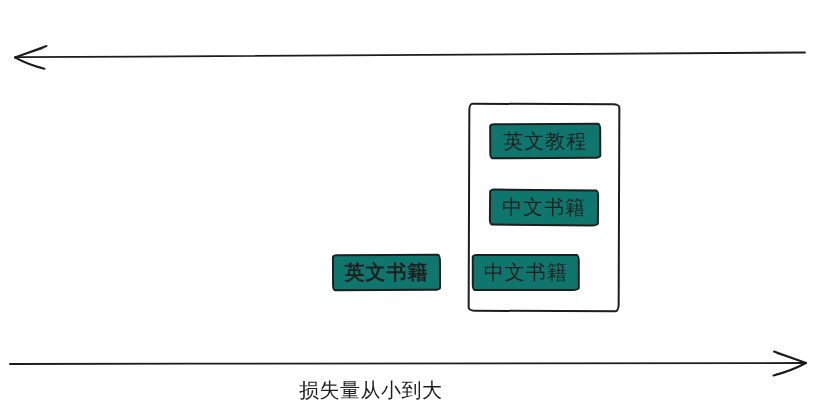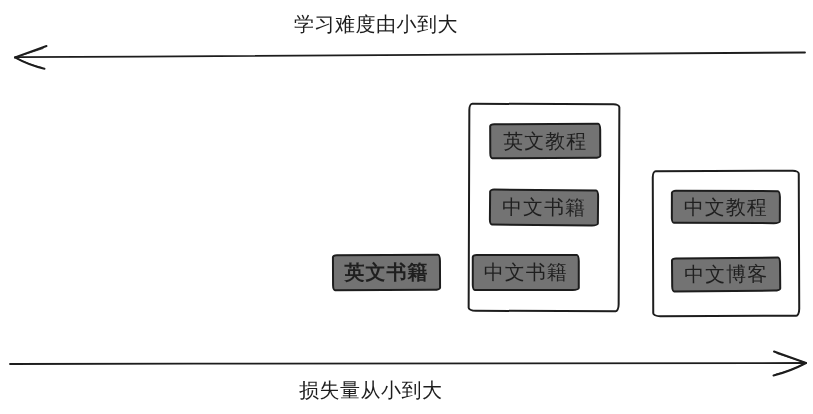--- a/index.html
+++ b/index.html
@@ -39,21 +39,21 @@
   .axis-label.top { left: 294px; top: 11px; }
   .axis-label.bottom { left: 299px; top: 377px; }
 
   .hand-box {
     position: absolute;
     display: flex;
     align-items: center;
     justify-content: center;
     border: 2px solid var(--stroke, #1d1d1d);
     border-radius: 5px 3px 7px 3px / 3px 7px 3px 6px;
-    background: #737373;
+    background: #0f766e;
     font-size: 20px;
     letter-spacing: 1px;
     white-space: nowrap;
   }
   .group-box {
     position: absolute;
     border: 2.4px solid var(--stroke, #1d1d1d);
     border-radius: 4px 7px 4px 8px / 7px 4px 8px 4px;
     background: #ffffff;
   }
@@ -73,21 +73,20 @@
   #group-chinese { left: 652px; top: 170px; width: 148px; height: 147px; transform: rotate(-0.2deg); }
   #group-chinese .hand-box { position: absolute; }
   #box-ctut   { left: 17px; top: 18px; width: 110px; height: 34px; transform: rotate(0.35deg); }
   #box-cblog  { left: 17px; top: 85px; width: 110px; height: 35px; transform: rotate(-0.3deg); }
 </style>
 </head>
 <body>
 
 <div class="canvas">
 
-  <div class="axis-label top">学习难度由小到大</div>
 
   <div class="axis-label bottom">损失量从小到大</div>
 
   <svg class="arrow-svg" viewBox="0 0 813 414">
 
     <g>
       <path class="arrow-line" d="M805 52.5 C 600 54.5 300 56 16 57.2"></path>
       <path class="arrow-head" d="M46.5 46 L15 57.4"></path>
       <path class="arrow-sketch" d="M43 48.5 L14.5 57.8"></path>
       <path class="arrow-head" d="M15 57.4 C 25 63 34.5 66.5 44.5 68.8"></path>
@@ -106,18 +105,14 @@
 
 
   <div class="hand-box" id="box-ebooks">英文书籍</div>
 
   <div class="group-box" id="group-english">
     <div class="hand-box" id="box-etut">英文教程</div>
     <div class="hand-box" id="box-eblog">中文书籍</div>
     <div class="hand-box" id="box-cbook">中文书籍</div>
   </div>
 
-  <div class="group-box" id="group-chinese">
-    <div class="hand-box" id="box-ctut">中文教程</div>
-    <div class="hand-box" id="box-cblog">中文博客</div>
-  </div>
 
 </div>
 
 </body></html>

